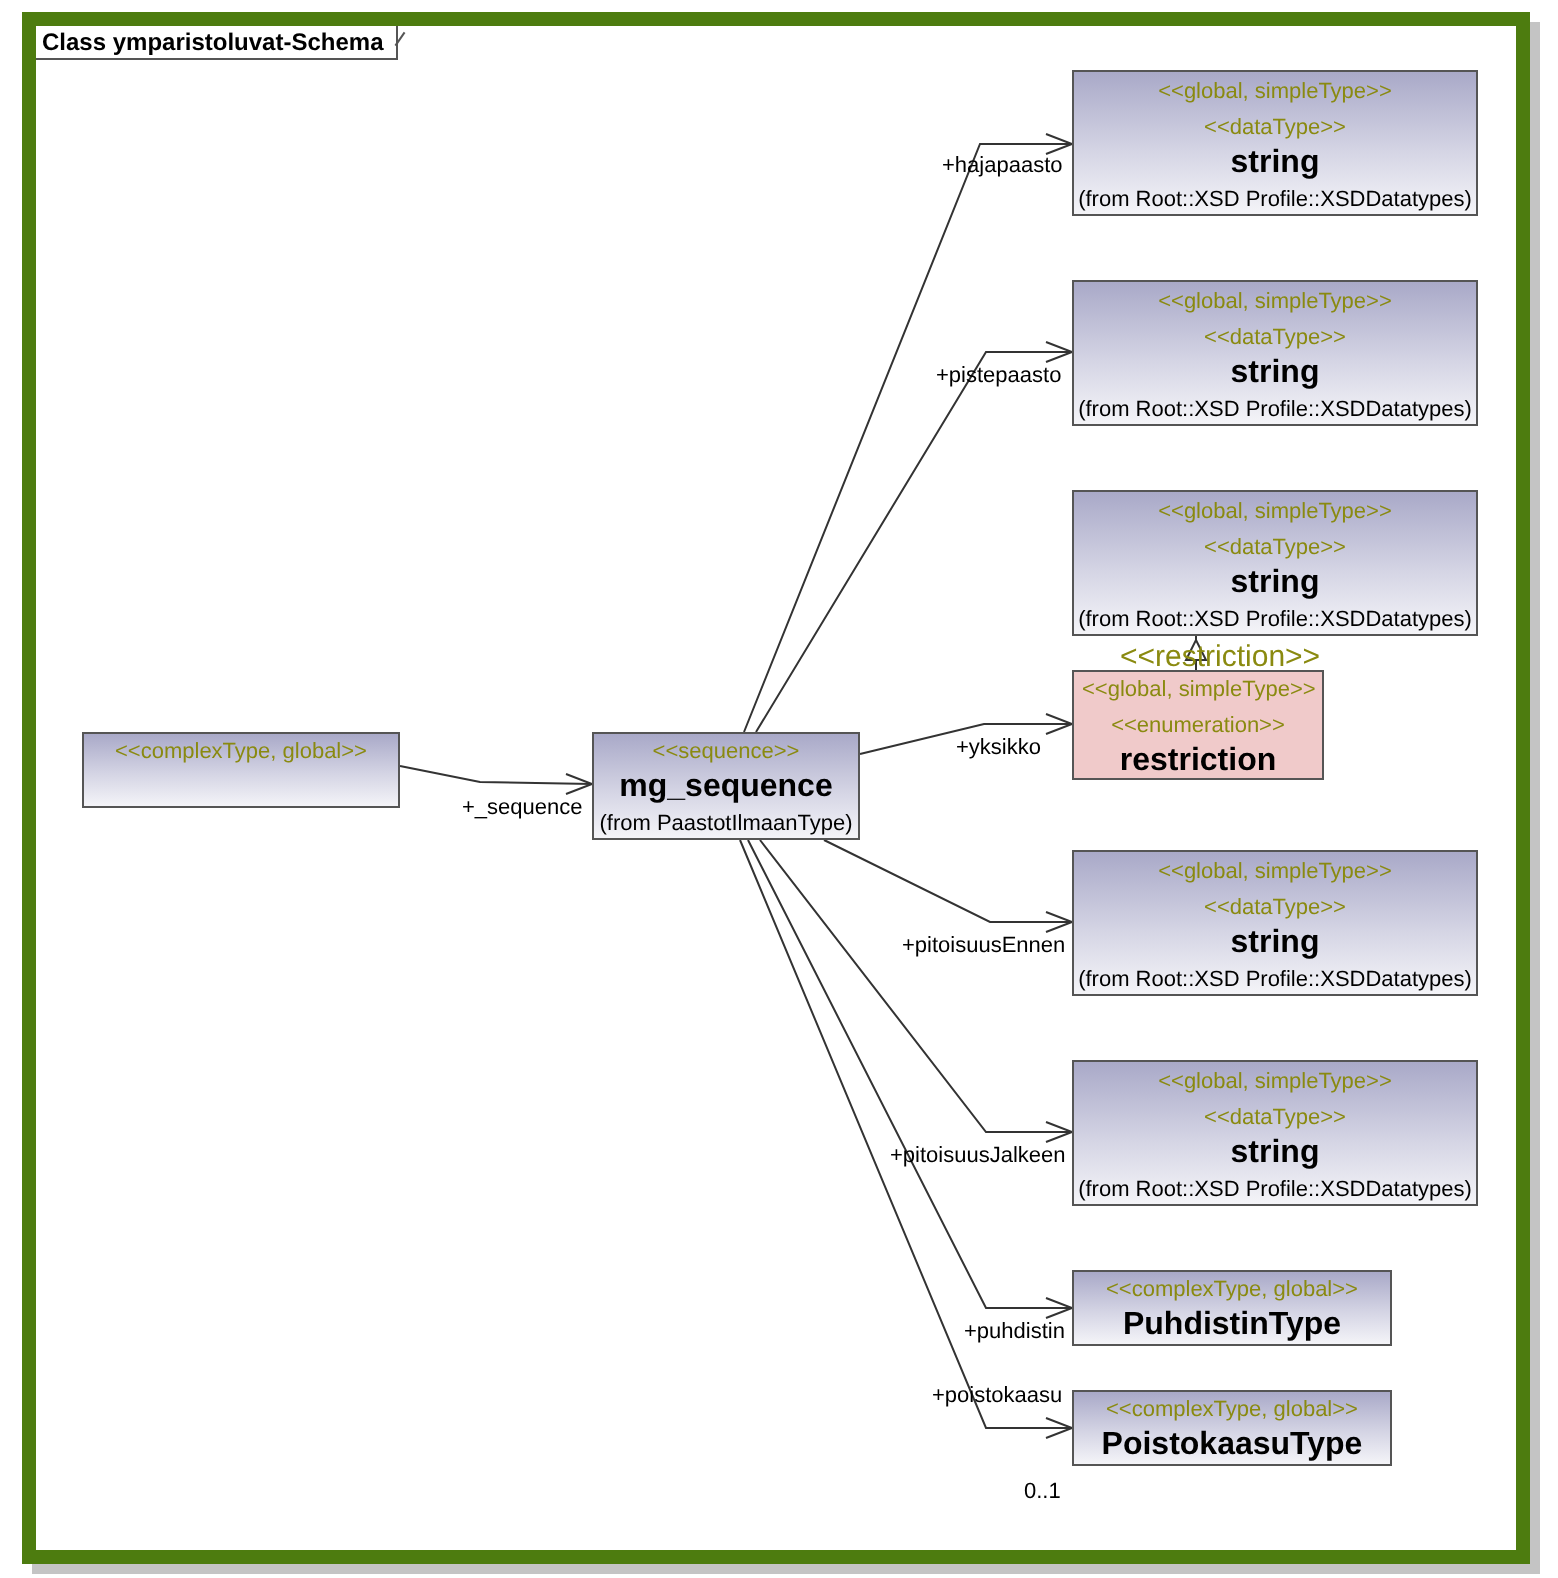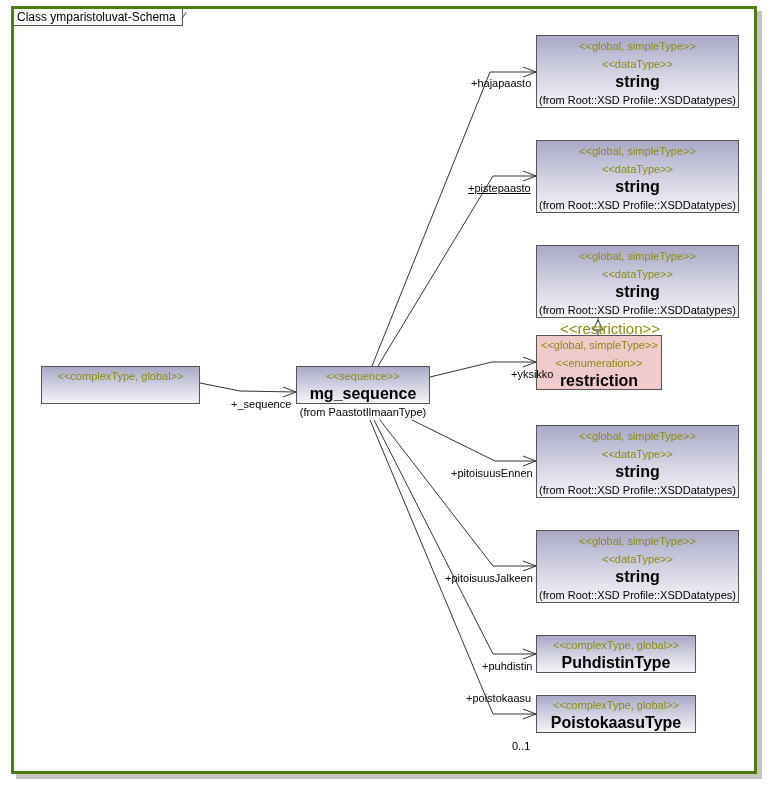--- a/index.html
+++ b/index.html
@@ -1,17 +1,17 @@
 <!DOCTYPE html>
 <html><head>
 <meta charset="utf-8">
 <style>
   html,body{margin:0;padding:0;background:#fff;}
   body{width:779px;height:789px;position:relative;overflow:hidden;font-family:"Liberation Sans",sans-serif;}
-  .frame{position:absolute;left:11px;top:6px;width:740px;height:762px;border:3px solid #4d7c0f;background:#fff;box-shadow:5px 5px 0 #c4c4c4;}
+  .frame{position:absolute;left:11px;top:6px;width:740px;height:762px;border:7px solid #4d7c0f;background:#fff;box-shadow:5px 5px 0 #c4c4c4;font-weight:bold;}
   .frame-title{position:absolute;left:0;top:0;height:16px;padding:0 6px 0 3px;font-size:12px;line-height:16px;border-right:1px solid #555;border-bottom:1px solid #555;background:#fff;}
   .frame-title:after{content:"";position:absolute;right:-6px;top:6px;width:8px;height:1px;background:#555;transform:rotate(-55deg);}
   .box{position:absolute;border:1px solid #555;box-sizing:border-box;text-align:center;font-size:11px;
        background:linear-gradient(to bottom,#a9a9c8 0%,#d4d4e4 55%,#f4f4f8 100%);}
   .box.pink{background:#f0caca;}
   .st{color:#8a8a10;line-height:18px;font-size:11px;}
   .nm{font-weight:bold;line-height:18px;font-size:16px;}
   .fr{line-height:18px;font-size:11px;}
   svg.lines{position:absolute;left:0;top:0;}
   .lbl{position:absolute;font-size:11px;white-space:nowrap;}
@@ -53,21 +53,21 @@
 
     <line x1="598" y1="335" x2="598" y2="318"></line>
   </g>
   <polygon points="593,330 603,330 598,320" fill="#fff" stroke="#333"></polygon>
 </svg>
 
 <div class="box" style="left:41px;top:366px;width:159px;height:38px;">
   <div class="st">&lt;&lt;complexType, global&gt;&gt;</div>
 </div>
 
-<div class="box" style="left:296px;top:366px;width:134px;height:38px;">
+<div class="box" style="left:296px;top:366px;width:134px;height:54px;">
   <div class="st">&lt;&lt;sequence&gt;&gt;</div>
   <div class="nm">mg_sequence</div>
   <div class="fr">(from PaastotIlmaanType)</div>
 </div>
 
 <div class="box" style="left:536px;top:35px;width:203px;height:73px;padding-top:1px;">
   <div class="st">&lt;&lt;global, simpleType&gt;&gt;</div>
   <div class="st">&lt;&lt;dataType&gt;&gt;</div>
   <div class="nm">string</div>
   <div class="fr">(from Root::XSD Profile::XSDDatatypes)</div>
@@ -110,19 +110,19 @@
   <div class="st">&lt;&lt;complexType, global&gt;&gt;</div>
   <div class="nm">PuhdistinType</div>
 </div>
 <div class="box" style="left:536px;top:695px;width:160px;height:38px;">
   <div class="st">&lt;&lt;complexType, global&gt;&gt;</div>
   <div class="nm">PoistokaasuType</div>
 </div>
 
 <div class="lbl" style="left:231px;top:398px;">+_sequence</div>
 <div class="lbl" style="left:471px;top:77px;">+hajapaasto</div>
-<div class="lbl" style="left:468px;top:182px;text-decoration:underline;">+pistepaasto</div>
-<div class="lbl" style="left:511px;top:368px;">+yksikko</div>
+<div class="lbl" style="left:468px;top:182px;">+pistepaasto</div>
+<div class="lbl" style="left:478px;top:368px;">+yksikko</div>
 <div class="lbl" style="left:451px;top:467px;">+pitoisuusEnnen</div>
 <div class="lbl" style="left:445px;top:572px;">+pitoisuusJalkeen</div>
 <div class="lbl" style="left:482px;top:660px;">+puhdistin</div>
 <div class="lbl" style="left:466px;top:692px;">+poistokaasu</div>
 <div class="lbl" style="left:512px;top:740px;">0..1</div>
 
 </body></html>

